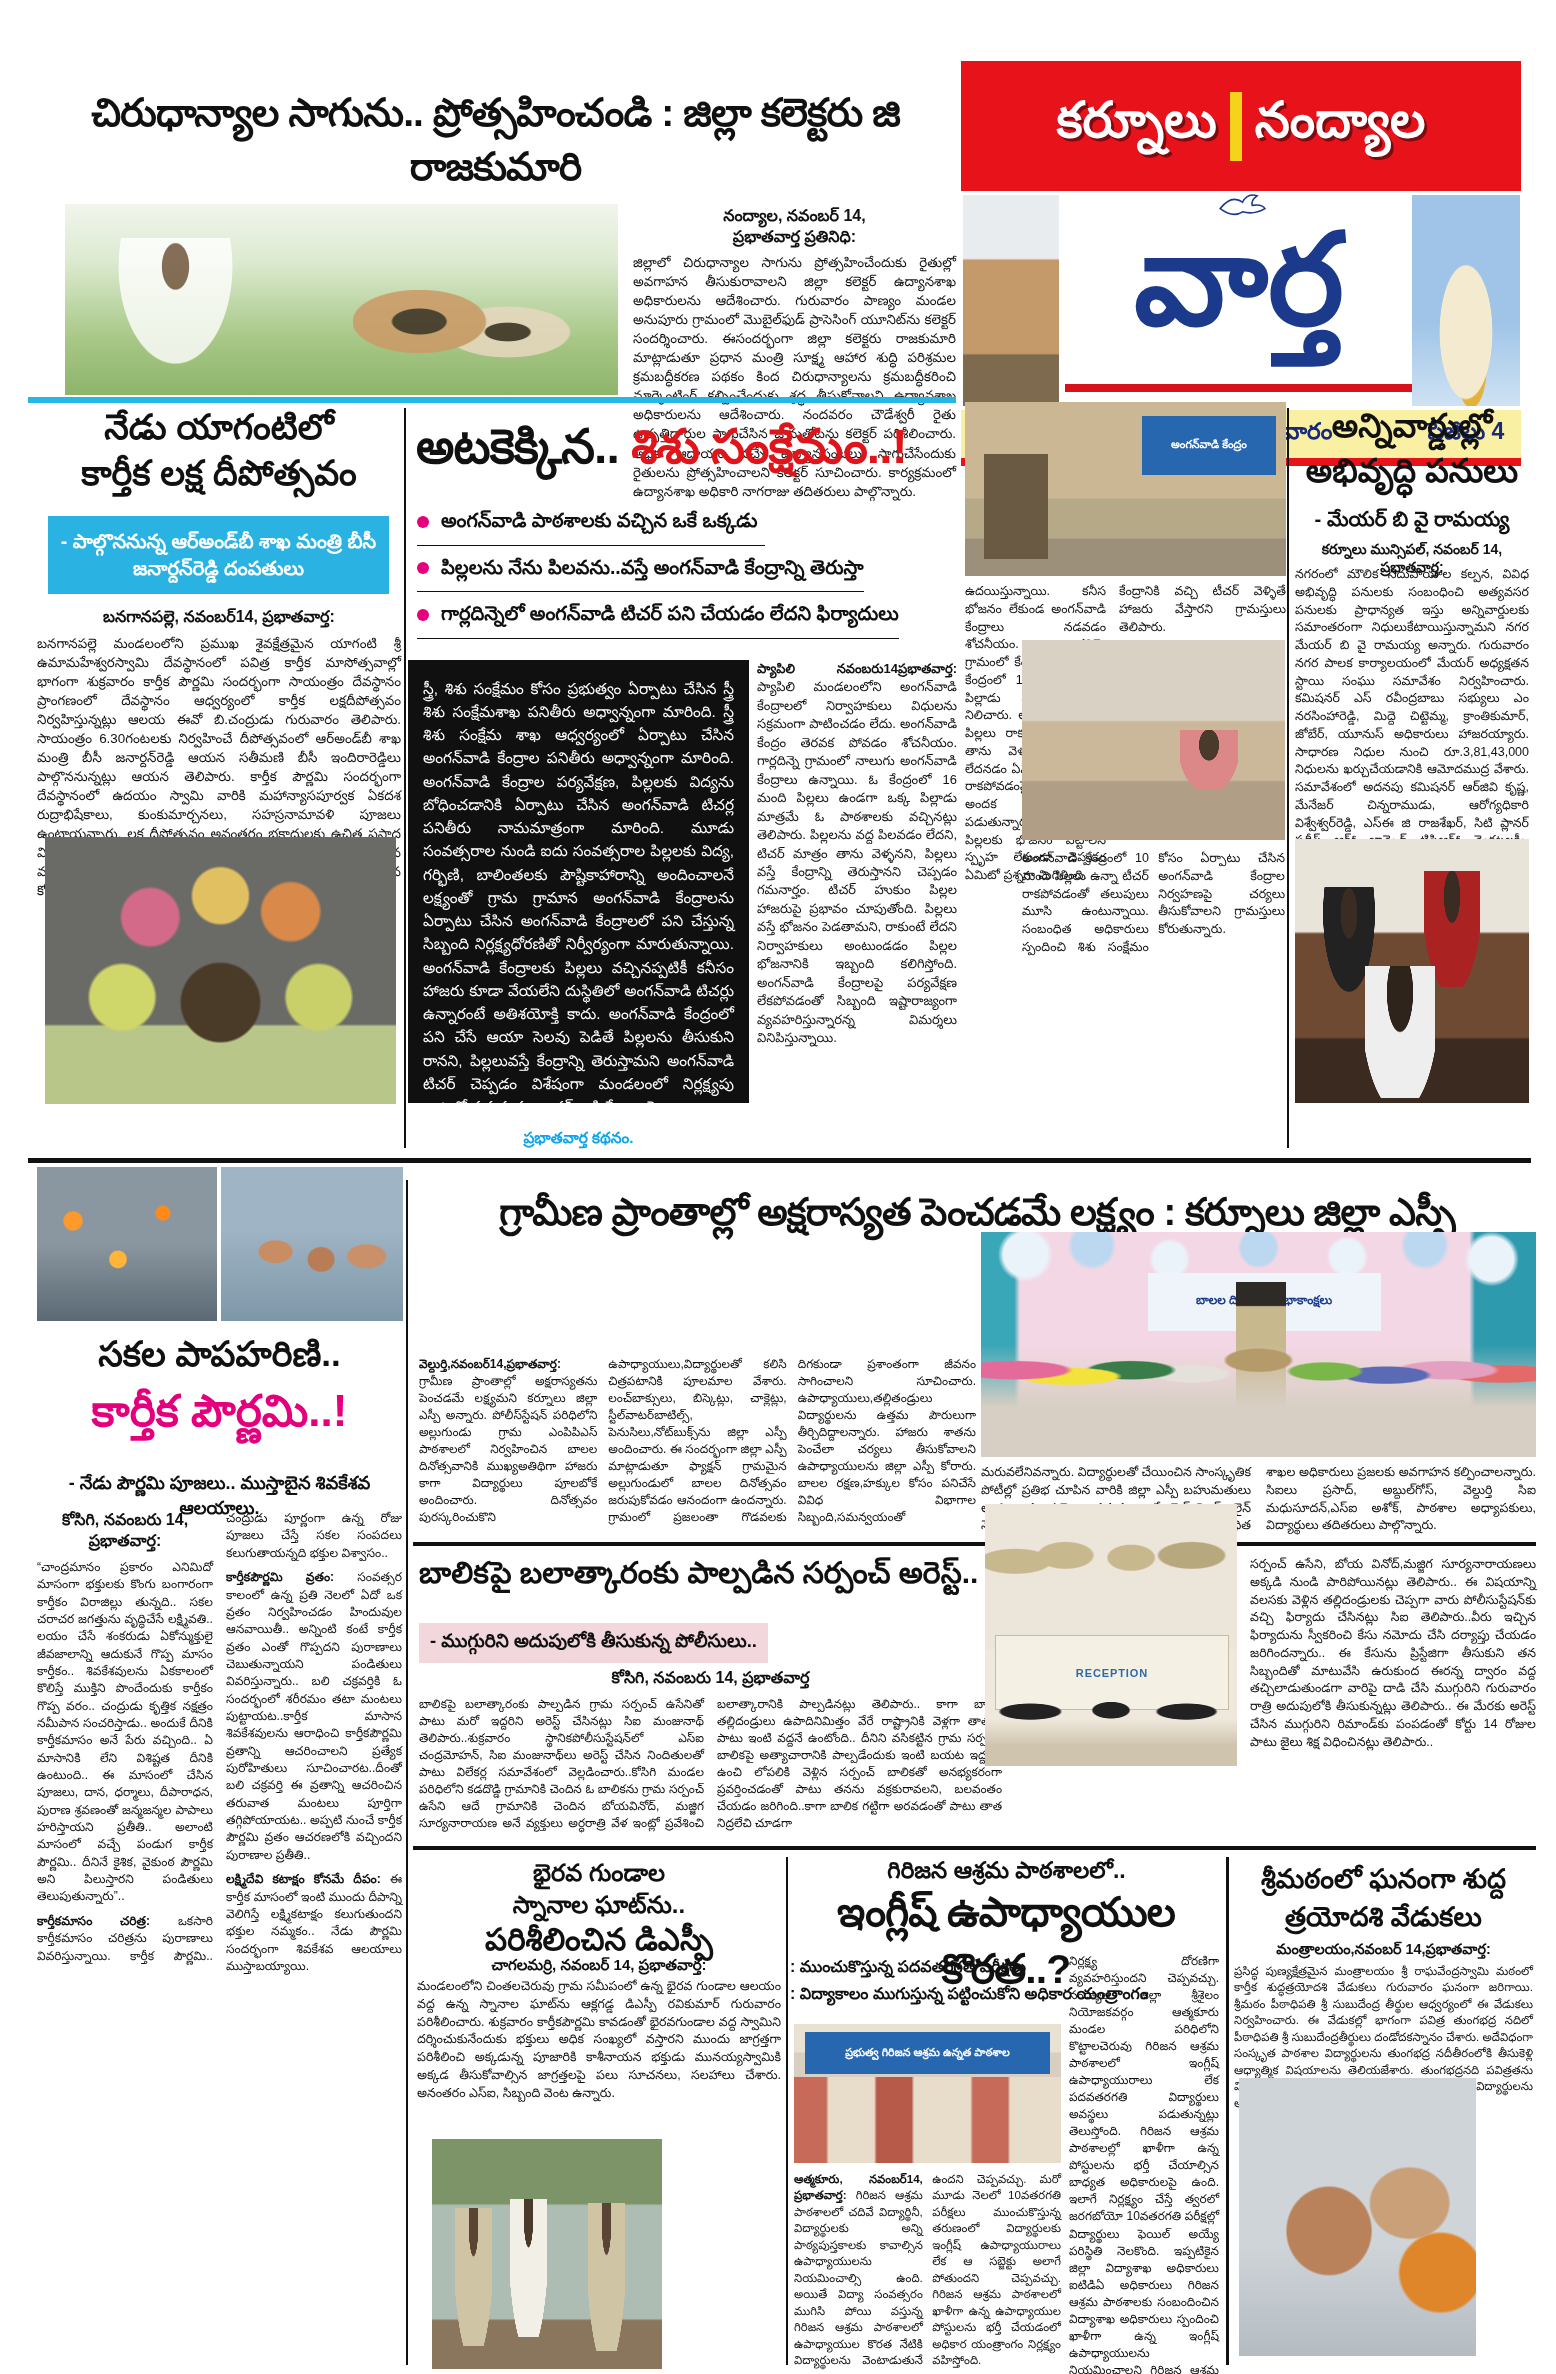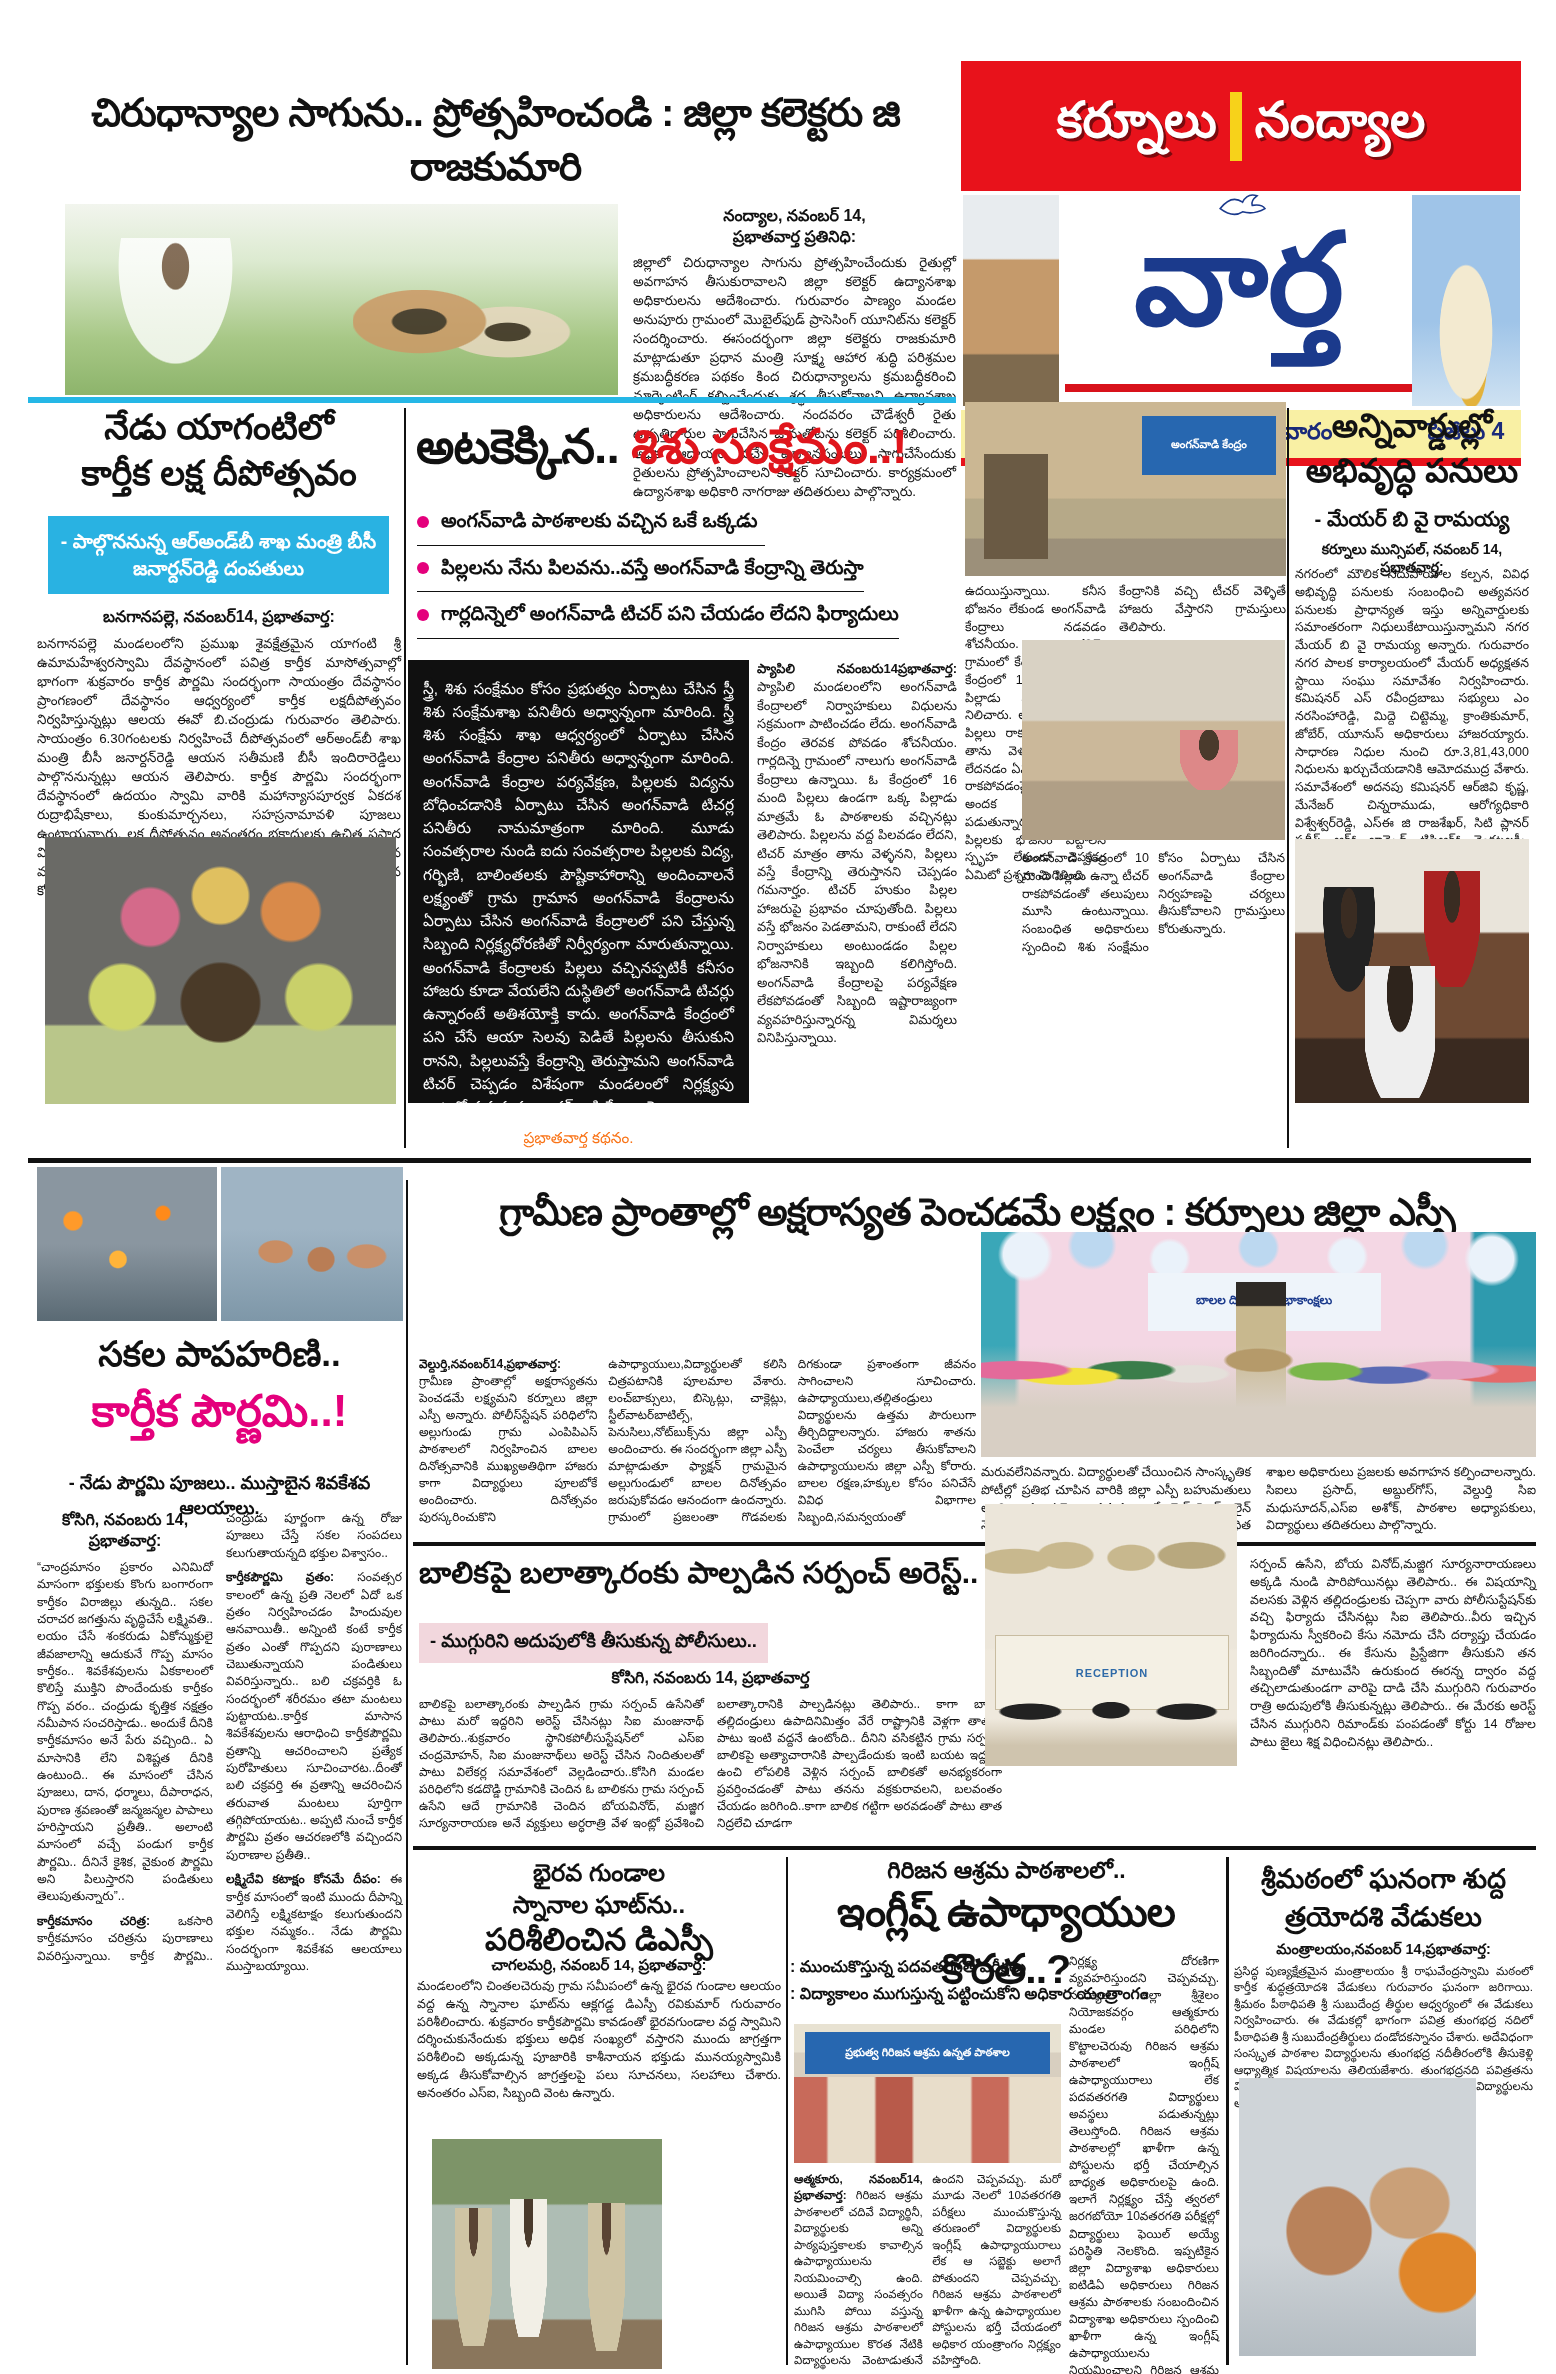--- a/index.html
+++ b/index.html
@@ -66,21 +66,21 @@
   #yg-body{left:37px;top:634px;width:364px;height:198px;font-size:13.4px;}
   #yg-photo{left:45px;top:837px;width:351px;height:267px;}
   
   #ss-h{left:416px;top:419px;width:543px;font-size:48px;font-weight:900;letter-spacing:-0.9px;}
   #ss-h .red{color:#e0151c;}
   #ss-photo1{left:965px;top:402px;width:321px;height:174px;}
   #ss-bullets{left:417px;top:501px;width:540px;list-style:none;margin:0;padding:0;font-size:19.5px;font-weight:bold;}
   #ss-bullets li{position:relative;padding:8.3px 0 8.3px 24px;border-bottom:1.9px solid #111;margin-bottom:1.9px;width:fit-content;min-width:60%;}
   #ss-bullets li::before{content:"";position:absolute;left:0;top:15px;width:12px;height:12px;border-radius:50%;background:#e4007c;}
   #ss-box{left:408px;top:660px;width:341px;height:443px;background:#101010;color:#fff;padding:16.7px 15px;box-sizing:border-box;font-size:15.3px;line-height:1.52;text-align:justify;}
-  #ss-box .credit{display:block;color:#f97316;font-weight:normal;text-align:center;margin-top:7.4px;}
+  #ss-box .credit{display:block;color:#0ea5e9;font-weight:bold;text-align:center;margin-top:7.4px;}
   #ss-col2{left:757px;top:660px;width:200px;height:443px;font-size:13px;}
   #ss-col3{left:965px;top:583px;width:141px;height:519px;font-size:12.5px;}
   #ss-photo2{left:1022px;top:640px;width:263px;height:200px;}
   #ss-col4a{left:1119px;top:583px;width:167px;height:50px;font-size:12.5px;}
   #ss-col4b{left:1022px;top:850px;width:263px;height:252px;font-size:12.5px;column-count:2;column-gap:9.3px;}
   
   #wd-h{left:1295px;top:404px;width:234px;font-size:33px;font-weight:900;text-align:center;line-height:1.35;}
   #wd-sub{left:1295px;top:508px;width:234px;font-size:20.4px;font-weight:bold;text-align:center;}
   #wd-dl{left:1295px;top:540px;width:234px;font-size:14px;}
   #wd-body{left:1295px;top:566px;width:234px;height:269px;font-size:12.5px;}

